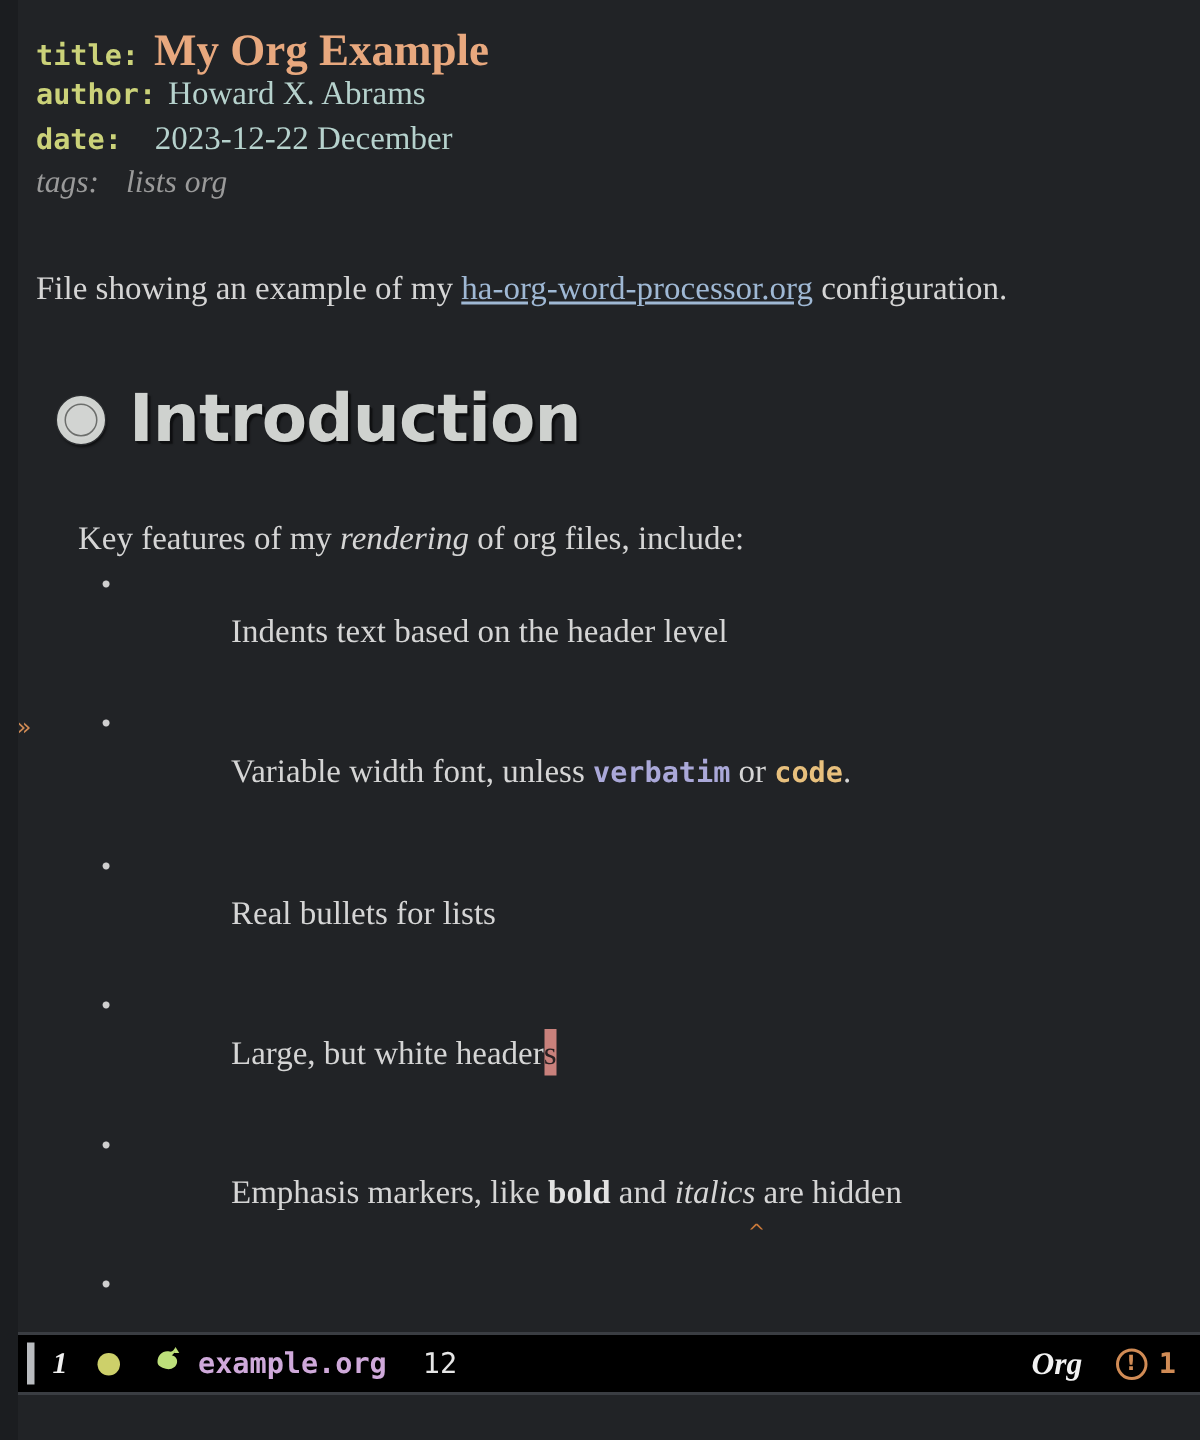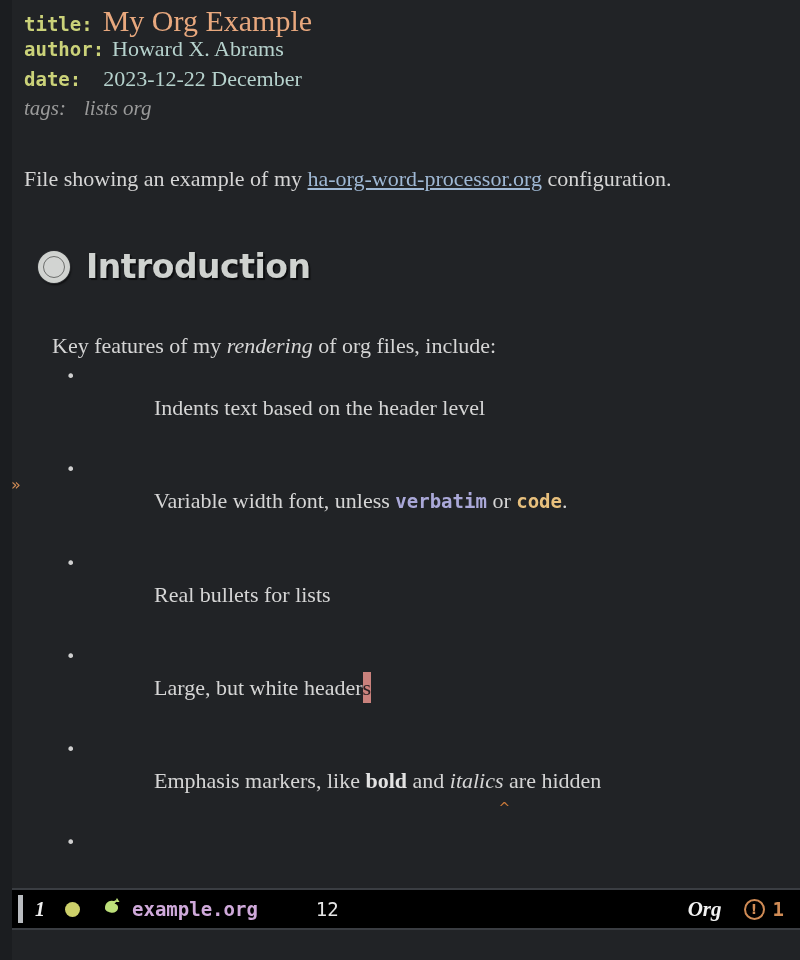--- a/index.html
+++ b/index.html
@@ -67,21 +67,21 @@
 
   .content {
     position: absolute;
     left: 12px;
     top: 0;
     width: 776px;
   }
 
   
   .meta {
-    padding-top: 6px;
+    padding-top: 19px;
   }
   .meta-row {
     display: flex;
     align-items: baseline;
     height: 30px;
     white-space: pre;
   }
   .meta-key {
     font-family: "DejaVu Sans Mono", monospace;
     font-weight: bold;
@@ -90,21 +90,21 @@
   }
   .meta-key.dim {
     color: #9a9a9a;
     font-family: "Liberation Serif", serif;
     font-style: italic;
     font-weight: normal;
     font-size: 21px;
   }
   .meta-val-title {
     font-family: "Liberation Serif", serif;
-    font-weight: normal;
+    font-weight: bold;
     font-size: 30px;
     color: #e8a87e;
     line-height: 30px;
   }
   .meta-val {
     font-family: "Liberation Serif", serif;
     font-size: 22px;
     color: #b6d2cd;
   }
   .meta-val.tags {
@@ -131,21 +131,21 @@
   .heading {
     display: flex;
     align-items: center;
     color: #cfd2cf;
     font-family: "DejaVu Sans", sans-serif;
     font-weight: bold;
     letter-spacing: -0.5px;
     text-shadow: 1px 1px 0 #0e0f11, 2px 2px 1px rgba(0,0,0,0.55);
   }
   .h1 {
-    font-size: 33px;
+    font-size: 44px;
     margin-top: 46px;
     line-height: 54px;
   }
 
   
   .bullet-wrap {
     position: relative;
     display: inline-block;
     flex: 0 0 auto;
   }
@@ -294,21 +294,20 @@
     font-family: "DejaVu Sans Mono", monospace;
     font-weight: bold;
     font-size: 19px;
     color: #cfa9da;
     margin-right: 24px;
   }
   .ml-pos {
     font-family: "DejaVu Sans Mono", monospace;
     font-size: 19px;
     color: #e6e6e6;
-    margin-left: 34px;
   }
   .ml-mode {
     font-family: "Liberation Serif", serif;
     font-style: italic;
     font-weight: bold;
     font-size: 21px;
     color: #f2f2f2;
     margin-right: 22px;
   }
   .ml-warn-icon {

